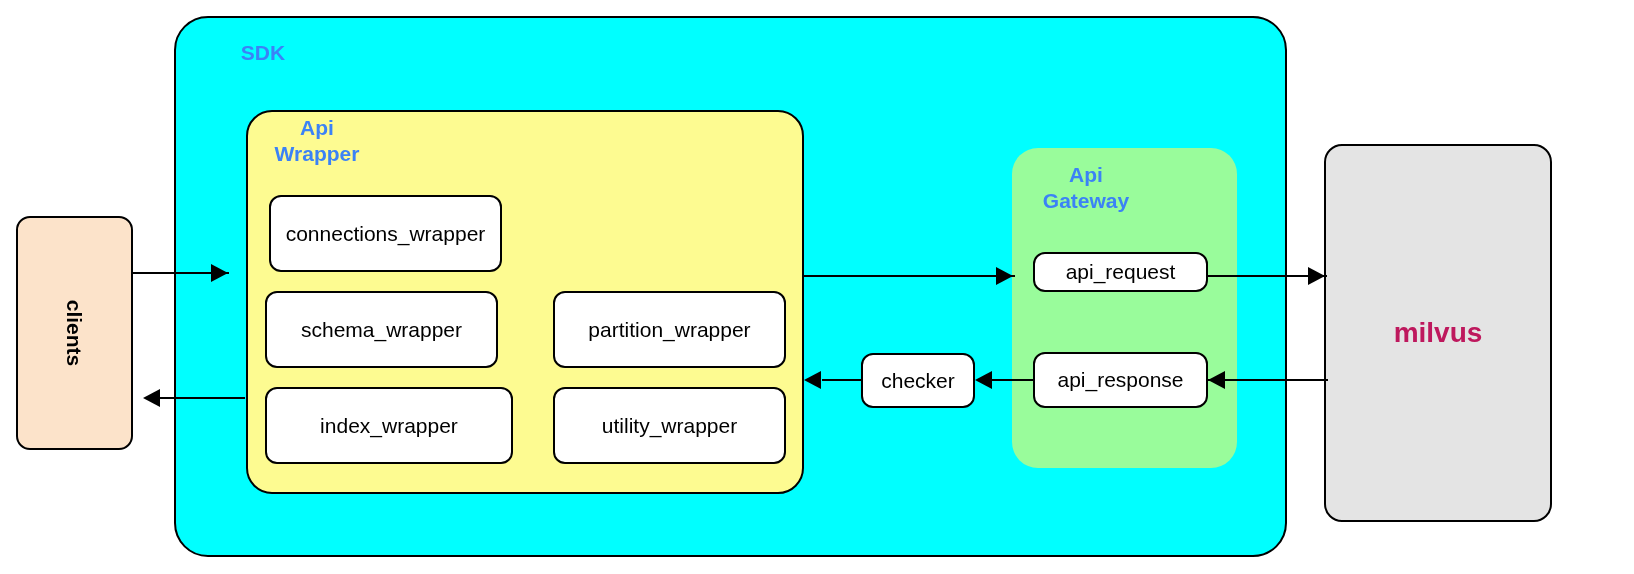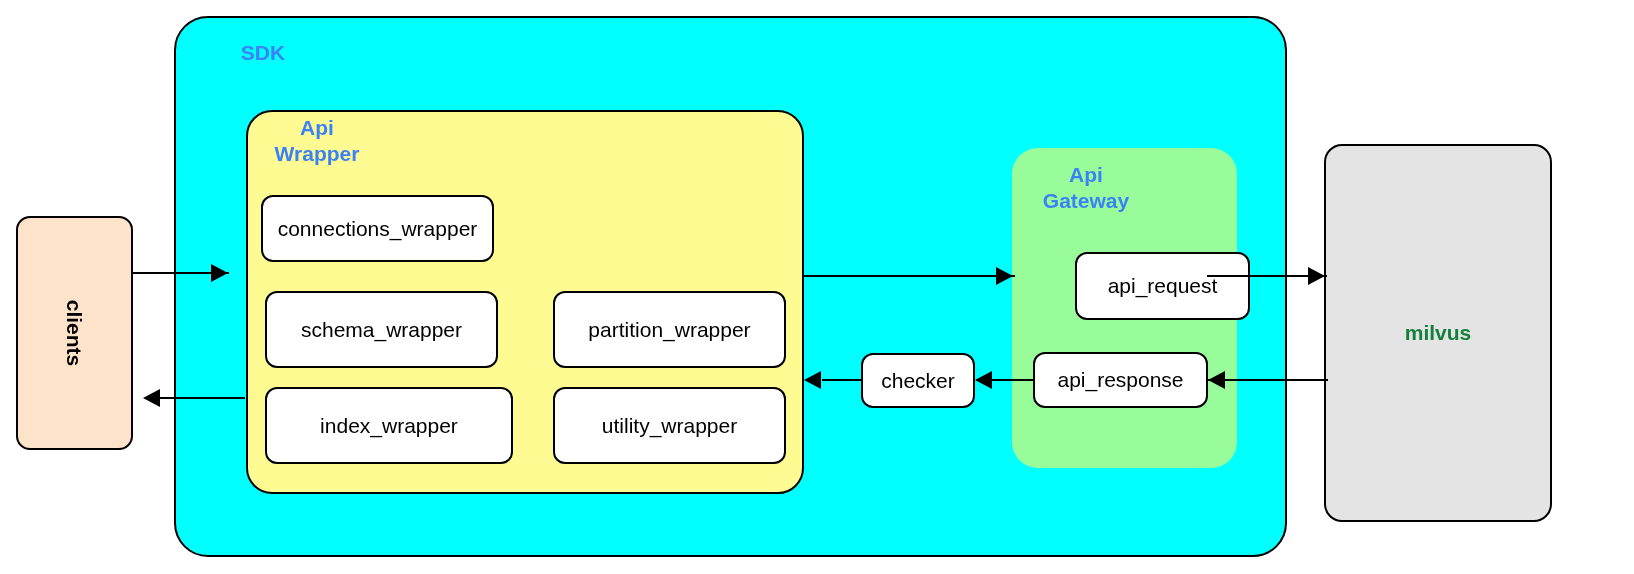--- a/index.html
+++ b/index.html
@@ -54,23 +54,23 @@
 
   .actor-clients {
     background: #fce3ca;
     border: 2px solid #000000;
     border-radius: 14px;
   }
   .actor-milvus {
     background: #e4e4e4;
     border: 2px solid #000000;
     border-radius: 18px;
-    font-size: 21px;
+    font-size: 28px;
     font-weight: bold;
-    color: #15803d;
+    color: #be185d;
   }
 
   .group-title {
     position: absolute;
     font-size: 21px;
     font-weight: bold;
     color: #3b82f6;
     line-height: 1.22;
     text-align: center;
     white-space: pre-line;
@@ -114,41 +114,41 @@
 
 <div id="canvas">
 
   <div class="box container-sdk" style="left:174px; top:16px; width:1113px; height:541px;"></div>
   <div class="group-title" style="left:218px; top:40px; width:90px;">SDK</div>
 
   <div class="box container-wrapper" style="left:246px; top:110px; width:558px; height:384px;"></div>
   <div class="group-title" style="left:252px; top:115px; width:130px;">Api
 Wrapper</div>
 
-  <div class="box leaf" style="left:261px; top:195px; width:233px; height:67px;">
+  <div class="box leaf" style="left:269px; top:195px; width:233px; height:77px;">
     <span>connections_wrapper</span>
   </div>
   <div class="box leaf" style="left:265px; top:291px; width:233px; height:77px;">
     <span>schema_wrapper</span>
   </div>
   <div class="box leaf" style="left:553px; top:291px; width:233px; height:77px;">
     <span>partition_wrapper</span>
   </div>
   <div class="box leaf" style="left:265px; top:387px; width:248px; height:77px;">
     <span>index_wrapper</span>
   </div>
   <div class="box leaf" style="left:553px; top:387px; width:233px; height:77px;">
     <span>utility_wrapper</span>
   </div>
 
   <div class="box container-gateway" style="left:1012px; top:148px; width:225px; height:320px;"></div>
   <div class="group-title" style="left:1022px; top:162px; width:128px;">Api
 Gateway</div>
 
-  <div class="box leaf" style="left:1033px; top:252px; width:175px; height:68px;margin-left:42px;">
+  <div class="box leaf" style="left:1033px; top:252px; width:175px; height:40px;">
     <span>api_request</span>
   </div>
   <div class="box leaf" style="left:1033px; top:352px; width:175px; height:56px;">
     <span>api_response</span>
   </div>
 
   <div class="box leaf" style="left:861px; top:353px; width:114px; height:55px;">
     <span>checker</span>
   </div>
 

